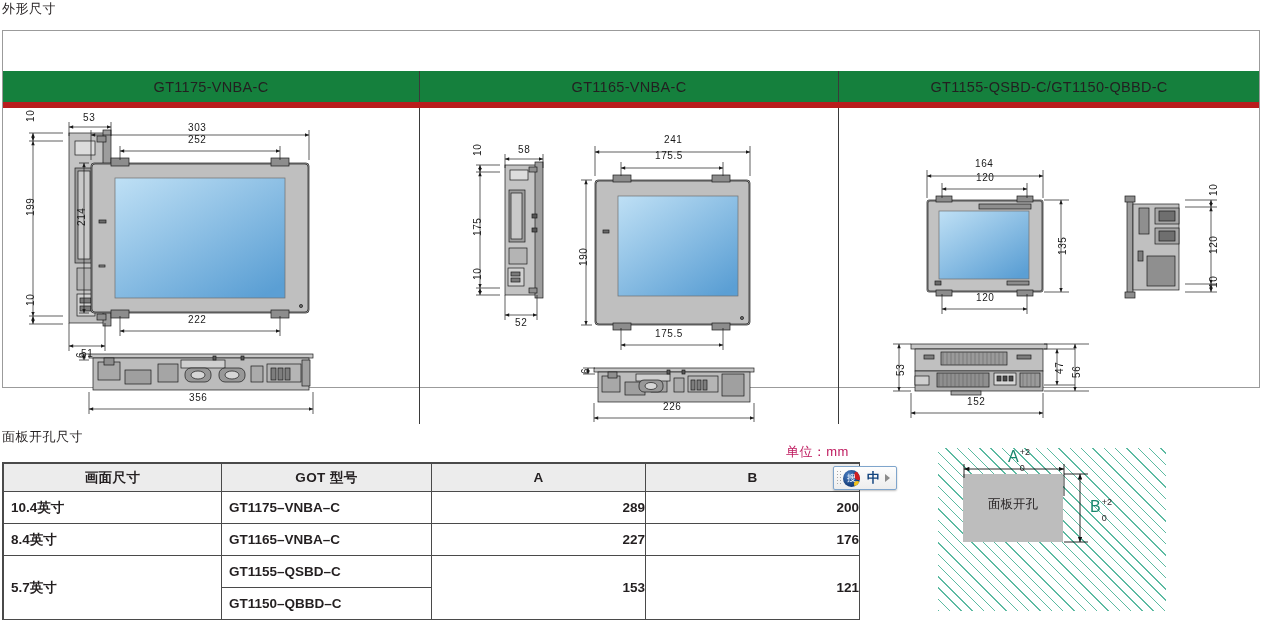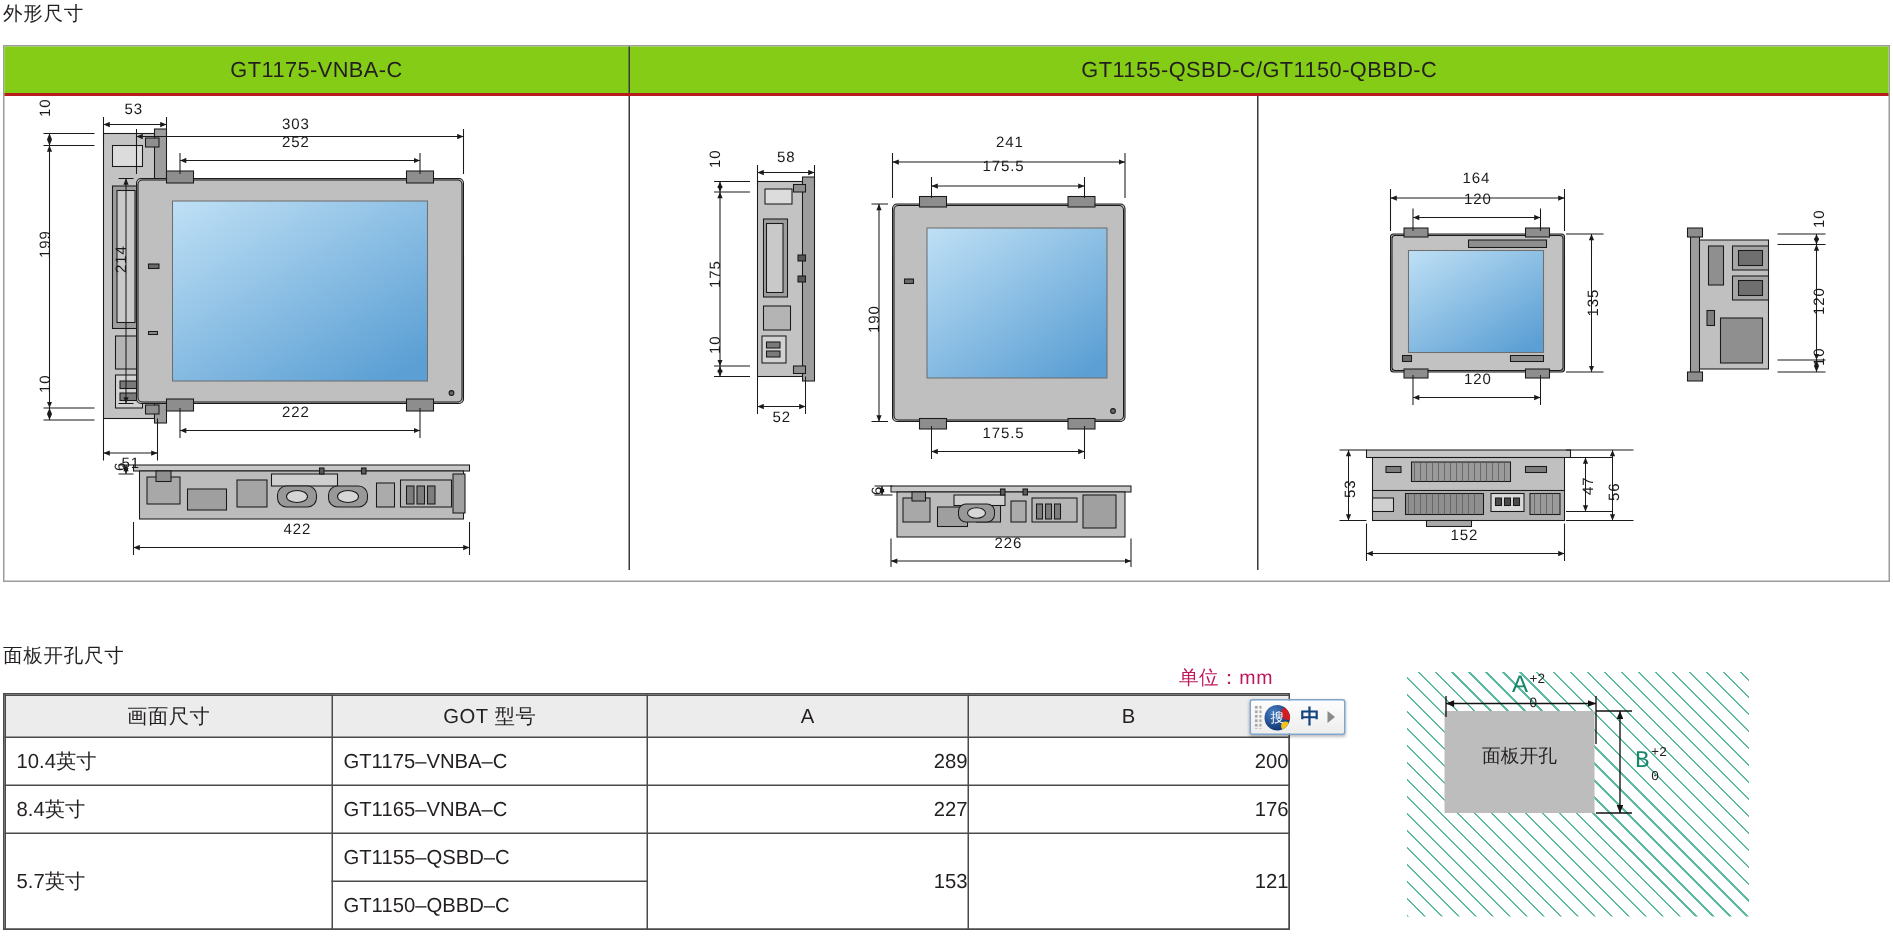--- a/index.html
+++ b/index.html
@@ -20,22 +20,23 @@
   #title-outline{position:absolute;left:2px;top:0px;}
   #title-cutout{position:absolute;left:2px;top:428px;}
 
   
   #dim-table{
     position:absolute;left:2px;top:30px;width:1258px;height:358px;
     border:1px solid #9b9b9b;box-sizing:border-box;
     background:#fff;
   }
   #dim-head{
-    display:flex;height:31px;background:#84cc16;
-    border-bottom:2px solid #b91c1c;
+    display:flex;height:31px;background:#15803d;
+    border-bottom:6px solid #b91c1c;
+    margin-top:40px;
   }
   #dim-head .hc{
     display:flex;align-items:center;justify-content:center;
     font-size:14.5px;color:#231f20;letter-spacing:.3px;
     box-sizing:border-box;
   }
   #dim-head .hc.c1{width:417px;border-right:1px solid #3a3a3a;}
   #dim-head .hc.c2{width:419px;border-right:1px solid #3a3a3a;}
   #dim-head .hc.c3{flex:1;}
   #dim-body{display:flex;height:316px;position:relative;}
@@ -53,21 +54,21 @@
 
   
   #cut-table{
     position:absolute;left:2px;top:462px;width:858px;height:158px;
     border:1px solid #4a4a4a;box-sizing:border-box;background:#fff;
     font-size:13px;
   }
   #cut-table table{border-collapse:collapse;width:100%;height:100%;table-layout:fixed;}
   #cut-table th,#cut-table td{
     border:1px solid #4a4a4a;padding:0;
-    font-weight:400;color:#231f20;font-size:13.5px;
+    font-weight:700;color:#231f20;font-size:13.5px;
   }
   #cut-table thead th{
     background:#ececec;text-align:center;height:27px;
     font-size:13.5px;letter-spacing:.4px;
   }
   #cut-table tbody td{height:31px;}
   #cut-table td.lft{text-align:left;padding-left:7px;}
   #cut-table td.ctr{text-align:right;padding-left:7px;}
   #units{
     position:absolute;left:786px;top:443px;font-size:13px;color:#be185d;
@@ -122,20 +123,21 @@
 </style>
 </head>
 <body>
 
 <div id="title-outline" class="sec-title">外形尺寸</div>
 
 <div id="dim-table">
 
   <div id="dim-head">
     <div class="hc c1">GT1175-VNBA-C</div>
+    <div class="hc c2">GT1165-VNBA-C</div>
     <div class="hc c3">GT1155-QSBD-C/GT1150-QBBD-C</div>
   </div>
 
   <div id="dim-body">
 
     <div class="bc c1">
       <svg class="dw" style="left:0;top:0;" width="417" height="325" viewBox="0 0 417 325">
         <defs>
           <linearGradient id="scr1" x1="0" y1="0" x2="0.85" y2="1">
             <stop offset="0" stop-color="#bfe0f5"></stop>
@@ -234,21 +236,21 @@
       <div class="dimtxt" style="left:22px;top:14px;transform:rotate(-90deg);transform-origin:left top;">10</div>
       <div class="dimtxt" style="left:22px;top:108px;transform:rotate(-90deg);transform-origin:left top;">199</div>
       <div class="dimtxt" style="left:22px;top:198px;transform:rotate(-90deg);transform-origin:left top;">10</div>
       <div class="dimtxt" style="left:80px;top:4px;">53</div>
       <div class="dimtxt" style="left:78px;top:240px;">51</div>
       <div class="dimtxt" style="left:185px;top:14px;">303</div>
       <div class="dimtxt" style="left:185px;top:26px;">252</div>
       <div class="dimtxt" style="left:185px;top:206px;">222</div>
       <div class="dimtxt" style="left:73px;top:118px;transform:rotate(-90deg);transform-origin:left top;">214</div>
       <div class="dimtxt" style="left:72px;top:250px;transform:rotate(-90deg);transform-origin:left top;">6</div>
-      <div class="dimtxt" style="left:186px;top:284px;">422</div>
+      <div class="dimtxt" style="left:186px;top:284px;">356</div>
     </div>
 
     <div class="bc c2">
       <svg class="dw" style="left:0;top:0;" width="419" height="325" viewBox="0 0 419 325">
         <defs>
           <linearGradient id="scr2" x1="0" y1="0" x2="0.85" y2="1">
             <stop offset="0" stop-color="#bfe0f5"></stop>
               <stop offset="1" stop-color="#5b9fd4"></stop>
           </linearGradient>
         </defs>
@@ -562,19 +564,19 @@
     </g>
   </svg>
 
   <div style="position:absolute;left:70px;top:0px;">
     <span class="lbl-green">A</span><span style="display:inline-block;vertical-align:top;line-height:1.0;margin-left:1px;">
       <span class="tol">+2</span><br>
       <span class="tol">0</span>
     </span>
   </div>
 
-  <div style="position:absolute;left:152px;top:50px;font-family:Liberation Mono, monospace;">
+  <div style="position:absolute;left:152px;top:50px;">
     <span class="lbl-green">B</span><span style="display:inline-block;vertical-align:top;line-height:1.0;margin-left:1px;">
       <span class="tol">+2</span><br>
       <span class="tol">0</span>
     </span>
   </div>
 </div>
 
 </body></html>

